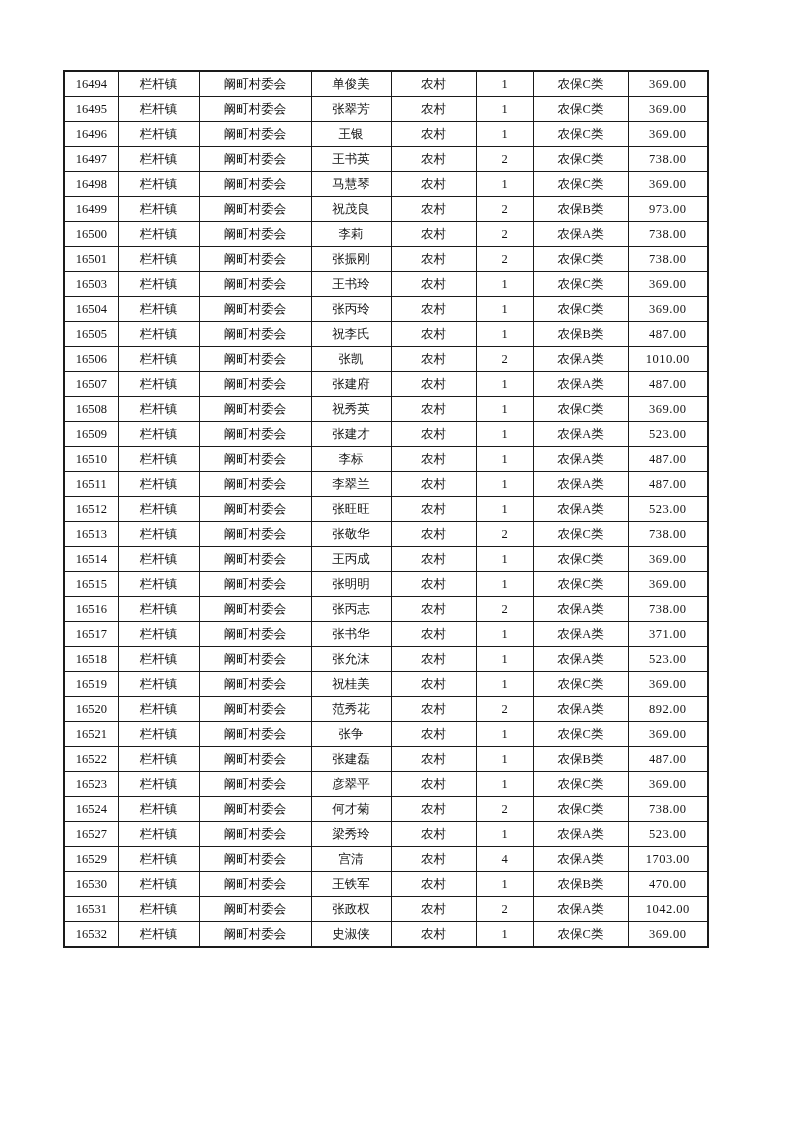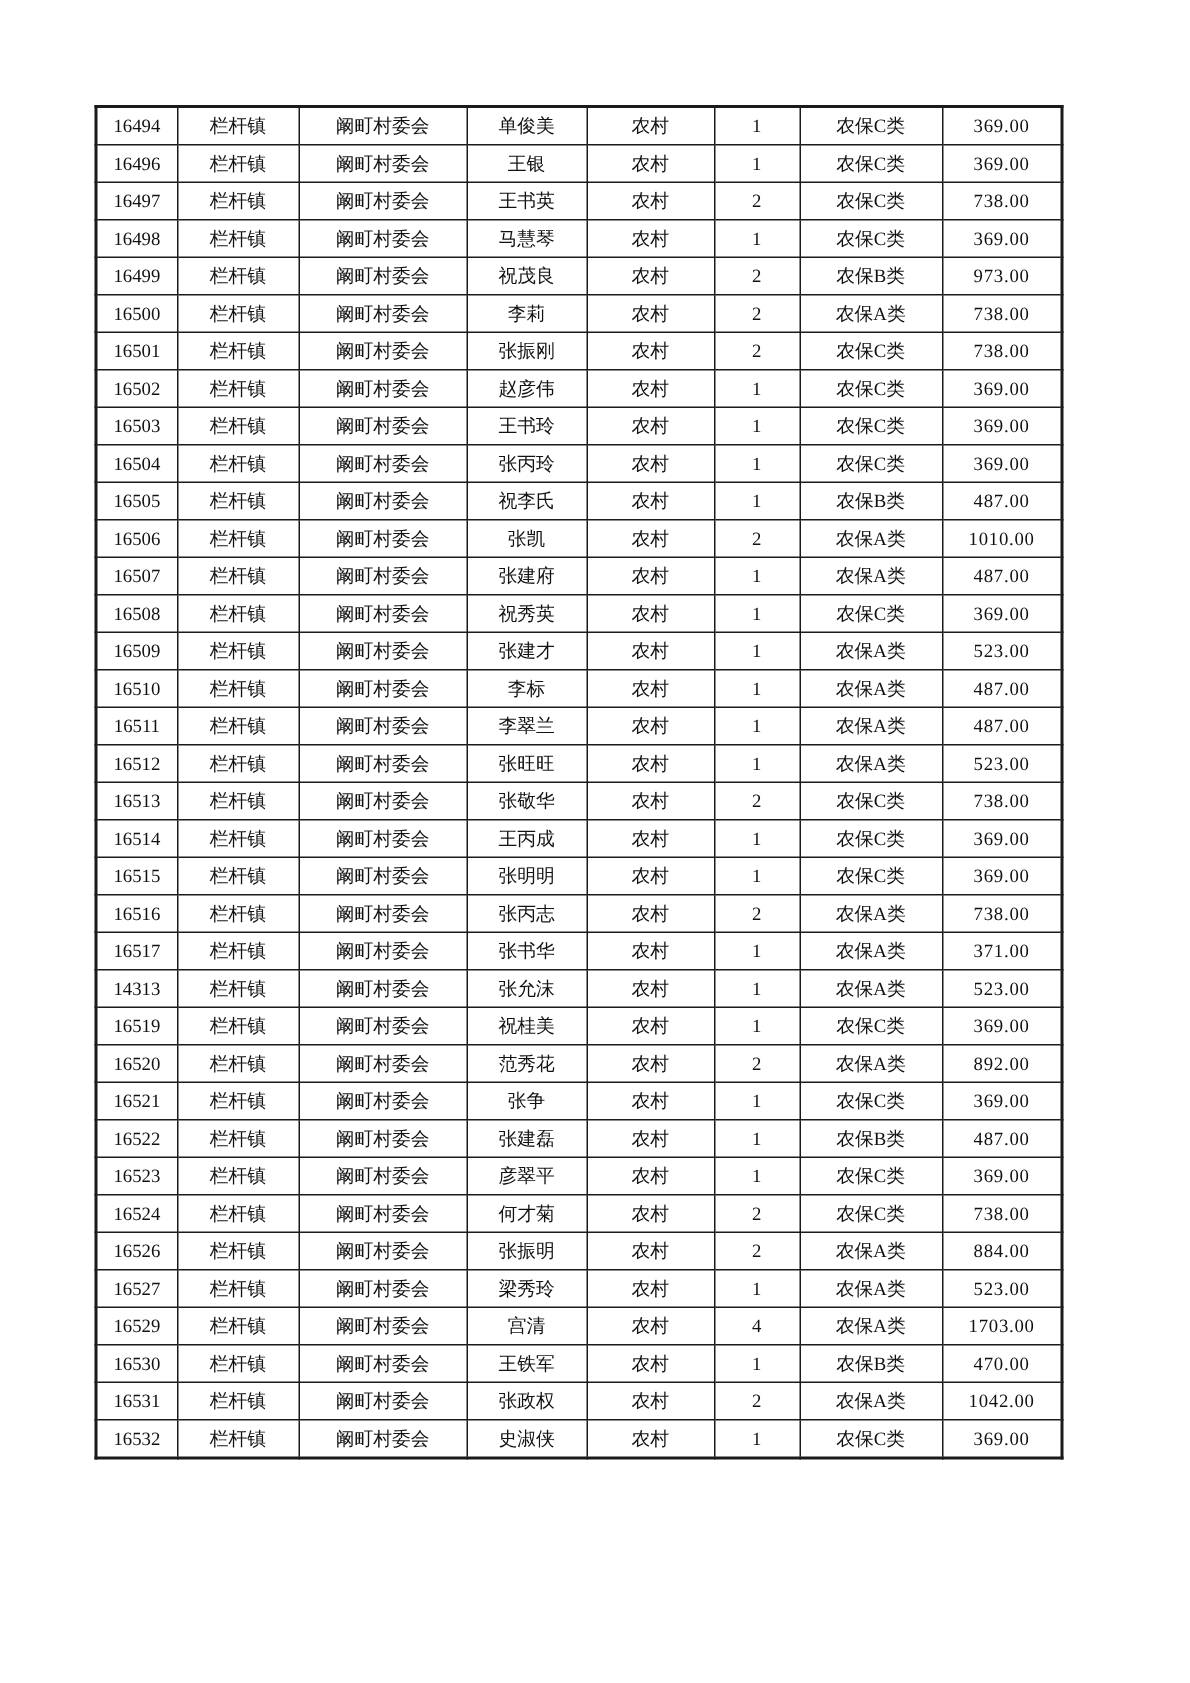--- a/index.html
+++ b/index.html
@@ -66,20 +66,30 @@
           <td class="cell-serial-number">16494</td>
           <td class="cell-town">栏杆镇</td>
           <td class="cell-village-committee">阚町村委会</td>
           <td class="cell-person-name">单俊美</td>
           <td class="cell-residence-type">农村</td>
           <td class="cell-person-count">1</td>
           <td class="cell-insurance-category">农保C类</td>
           <td class="cell-amount">369.00</td>
         </tr>
         <tr>
+          <td class="cell-serial-number">16495</td>
+          <td class="cell-town">栏杆镇</td>
+          <td class="cell-village-committee">阚町村委会</td>
+          <td class="cell-person-name">张翠芳</td>
+          <td class="cell-residence-type">农村</td>
+          <td class="cell-person-count">1</td>
+          <td class="cell-insurance-category">农保C类</td>
+          <td class="cell-amount">369.00</td>
+        </tr>
+        <tr>
           <td class="cell-serial-number">16496</td>
           <td class="cell-town">栏杆镇</td>
           <td class="cell-village-committee">阚町村委会</td>
           <td class="cell-person-name">王银</td>
           <td class="cell-residence-type">农村</td>
           <td class="cell-person-count">1</td>
           <td class="cell-insurance-category">农保C类</td>
           <td class="cell-amount">369.00</td>
         </tr>
         <tr>
@@ -126,30 +136,20 @@
           <td class="cell-serial-number">16501</td>
           <td class="cell-town">栏杆镇</td>
           <td class="cell-village-committee">阚町村委会</td>
           <td class="cell-person-name">张振刚</td>
           <td class="cell-residence-type">农村</td>
           <td class="cell-person-count">2</td>
           <td class="cell-insurance-category">农保C类</td>
           <td class="cell-amount">738.00</td>
         </tr>
         <tr>
-          <td class="cell-serial-number">16502</td>
-          <td class="cell-town">栏杆镇</td>
-          <td class="cell-village-committee">阚町村委会</td>
-          <td class="cell-person-name">赵彦伟</td>
-          <td class="cell-residence-type">农村</td>
-          <td class="cell-person-count">1</td>
-          <td class="cell-insurance-category">农保C类</td>
-          <td class="cell-amount">369.00</td>
-        </tr>
-        <tr>
           <td class="cell-serial-number">16503</td>
           <td class="cell-town">栏杆镇</td>
           <td class="cell-village-committee">阚町村委会</td>
           <td class="cell-person-name">王书玲</td>
           <td class="cell-residence-type">农村</td>
           <td class="cell-person-count">1</td>
           <td class="cell-insurance-category">农保C类</td>
           <td class="cell-amount">369.00</td>
         </tr>
         <tr>
@@ -286,21 +286,21 @@
           <td class="cell-serial-number">16517</td>
           <td class="cell-town">栏杆镇</td>
           <td class="cell-village-committee">阚町村委会</td>
           <td class="cell-person-name">张书华</td>
           <td class="cell-residence-type">农村</td>
           <td class="cell-person-count">1</td>
           <td class="cell-insurance-category">农保A类</td>
           <td class="cell-amount">371.00</td>
         </tr>
         <tr>
-          <td class="cell-serial-number">14313</td>
+          <td class="cell-serial-number">16518</td>
           <td class="cell-town">栏杆镇</td>
           <td class="cell-village-committee">阚町村委会</td>
           <td class="cell-person-name">张允沫</td>
           <td class="cell-residence-type">农村</td>
           <td class="cell-person-count">1</td>
           <td class="cell-insurance-category">农保A类</td>
           <td class="cell-amount">523.00</td>
         </tr>
         <tr>
           <td class="cell-serial-number">16519</td>
@@ -354,30 +354,20 @@
         </tr>
         <tr>
           <td class="cell-serial-number">16524</td>
           <td class="cell-town">栏杆镇</td>
           <td class="cell-village-committee">阚町村委会</td>
           <td class="cell-person-name">何才菊</td>
           <td class="cell-residence-type">农村</td>
           <td class="cell-person-count">2</td>
           <td class="cell-insurance-category">农保C类</td>
           <td class="cell-amount">738.00</td>
-        </tr>
-        <tr>
-          <td class="cell-serial-number">16526</td>
-          <td class="cell-town">栏杆镇</td>
-          <td class="cell-village-committee">阚町村委会</td>
-          <td class="cell-person-name">张振明</td>
-          <td class="cell-residence-type">农村</td>
-          <td class="cell-person-count">2</td>
-          <td class="cell-insurance-category">农保A类</td>
-          <td class="cell-amount">884.00</td>
         </tr>
         <tr>
           <td class="cell-serial-number">16527</td>
           <td class="cell-town">栏杆镇</td>
           <td class="cell-village-committee">阚町村委会</td>
           <td class="cell-person-name">梁秀玲</td>
           <td class="cell-residence-type">农村</td>
           <td class="cell-person-count">1</td>
           <td class="cell-insurance-category">农保A类</td>
           <td class="cell-amount">523.00</td>

